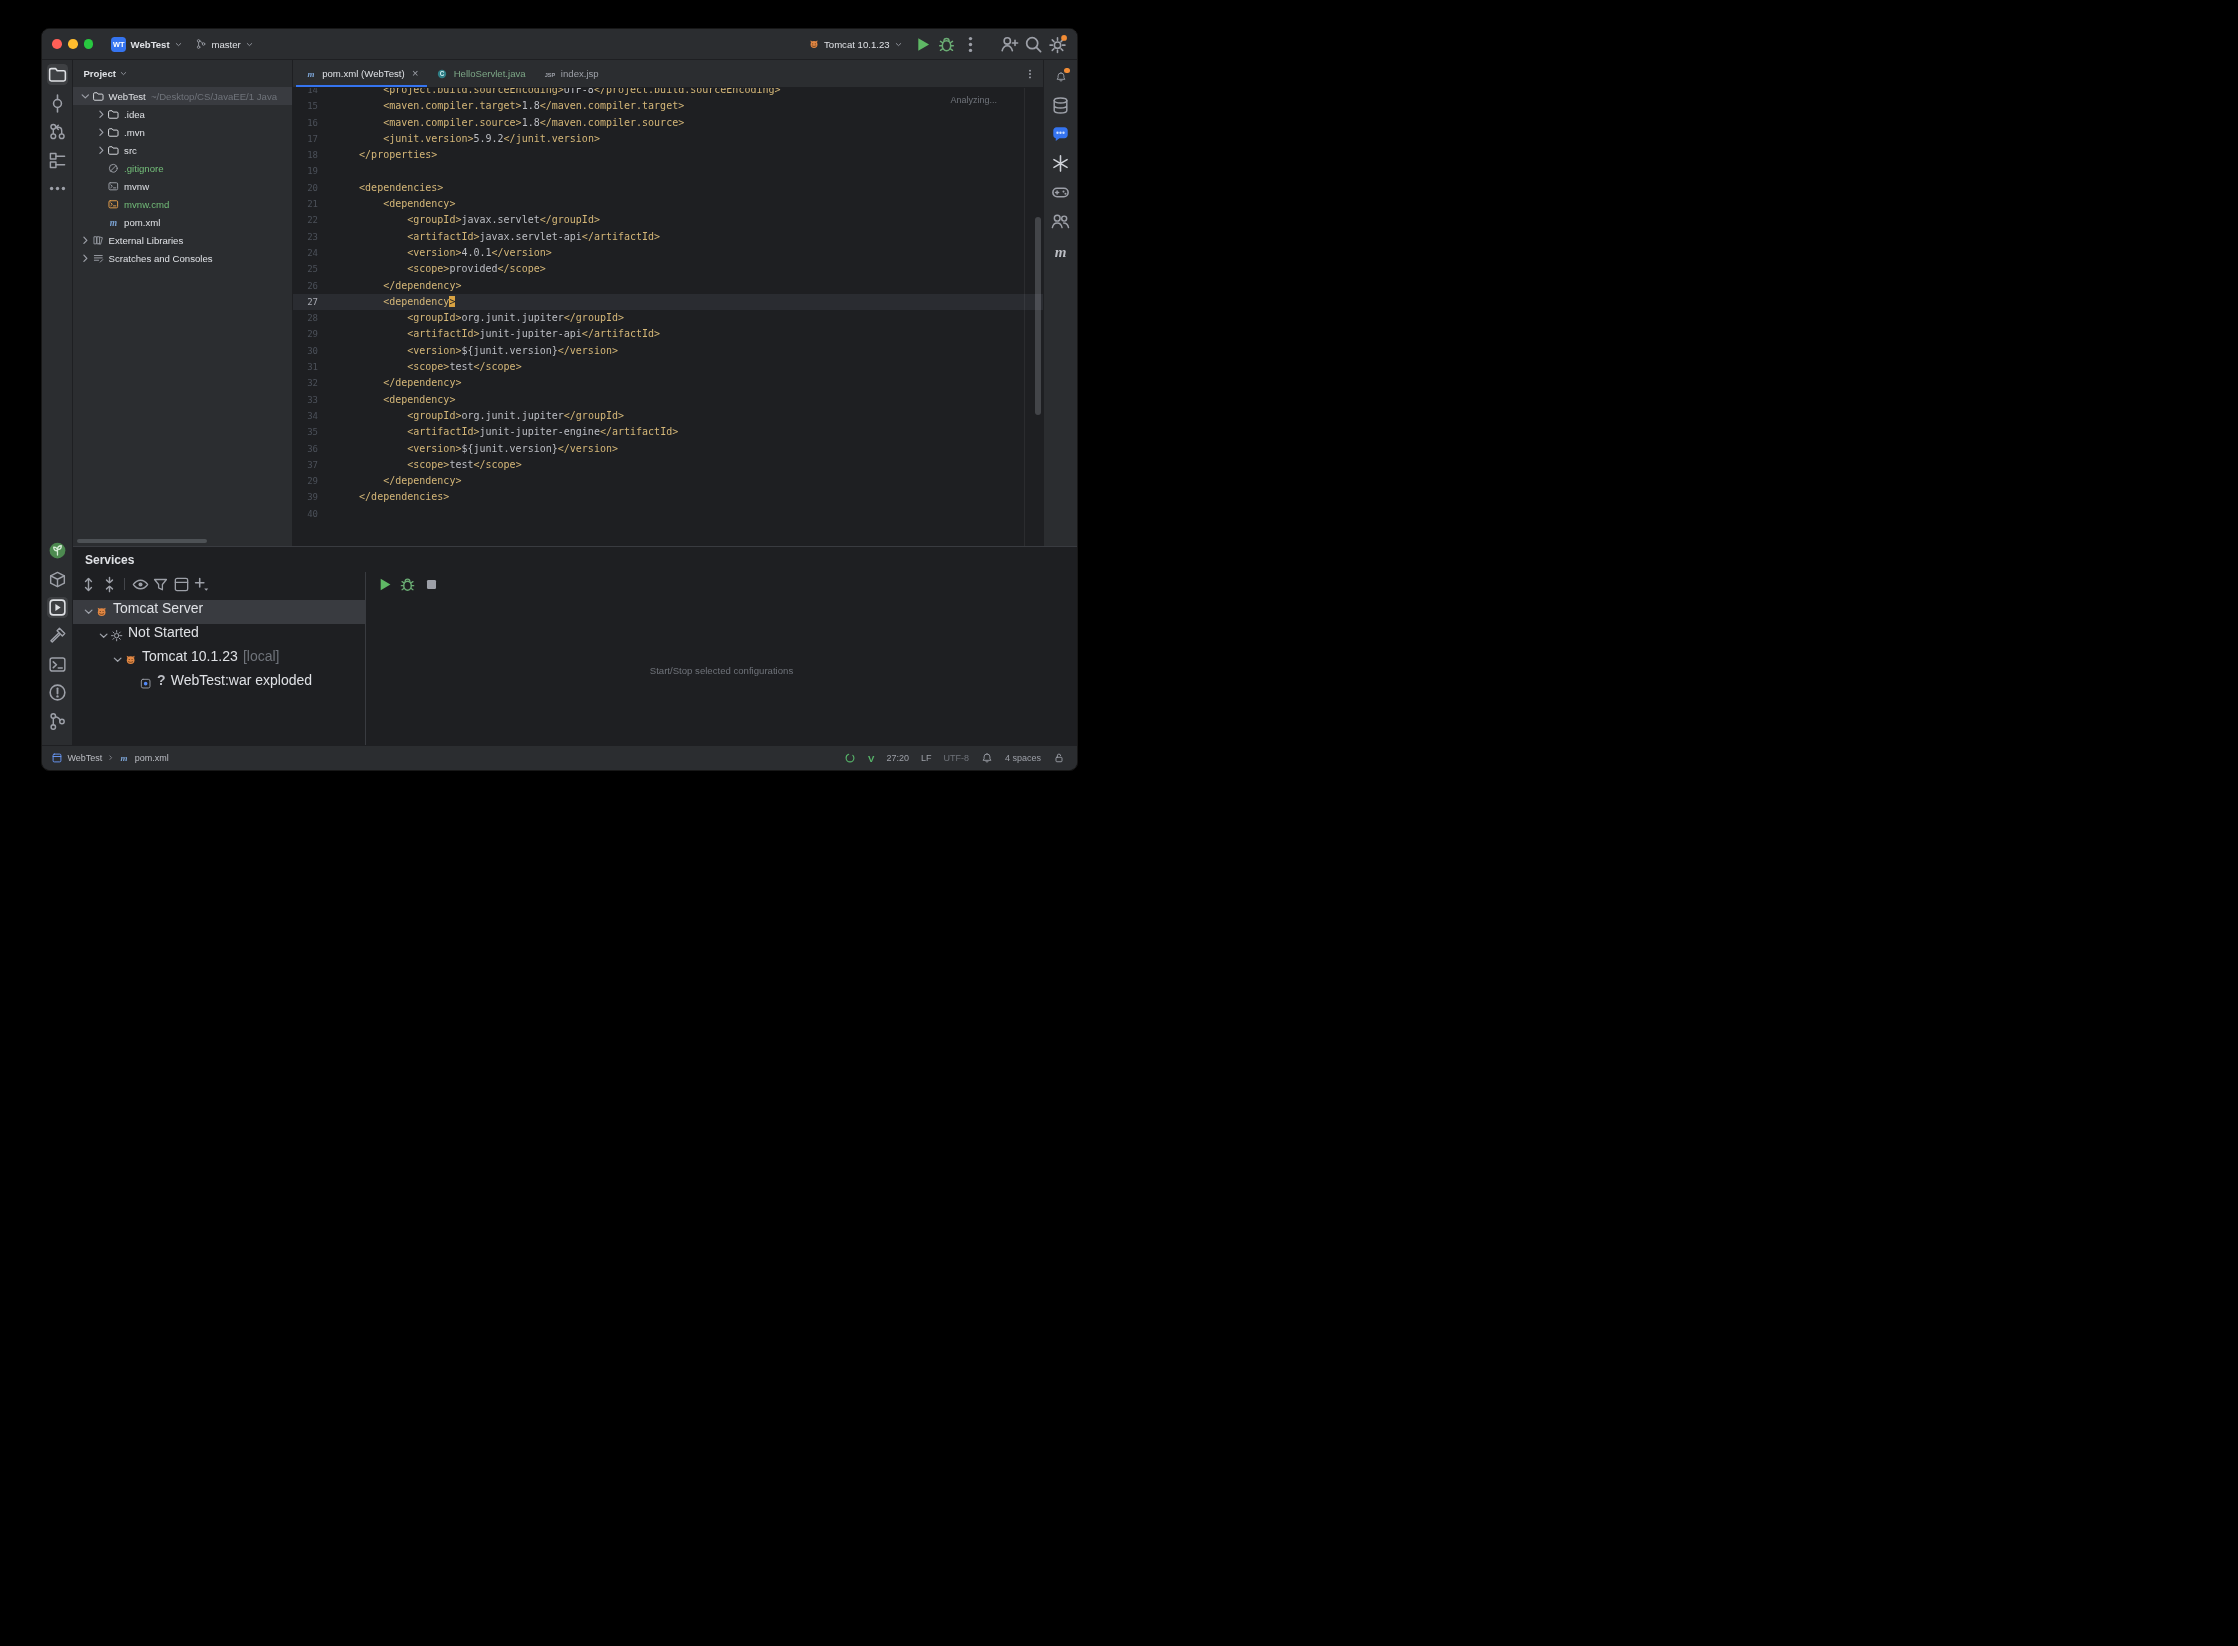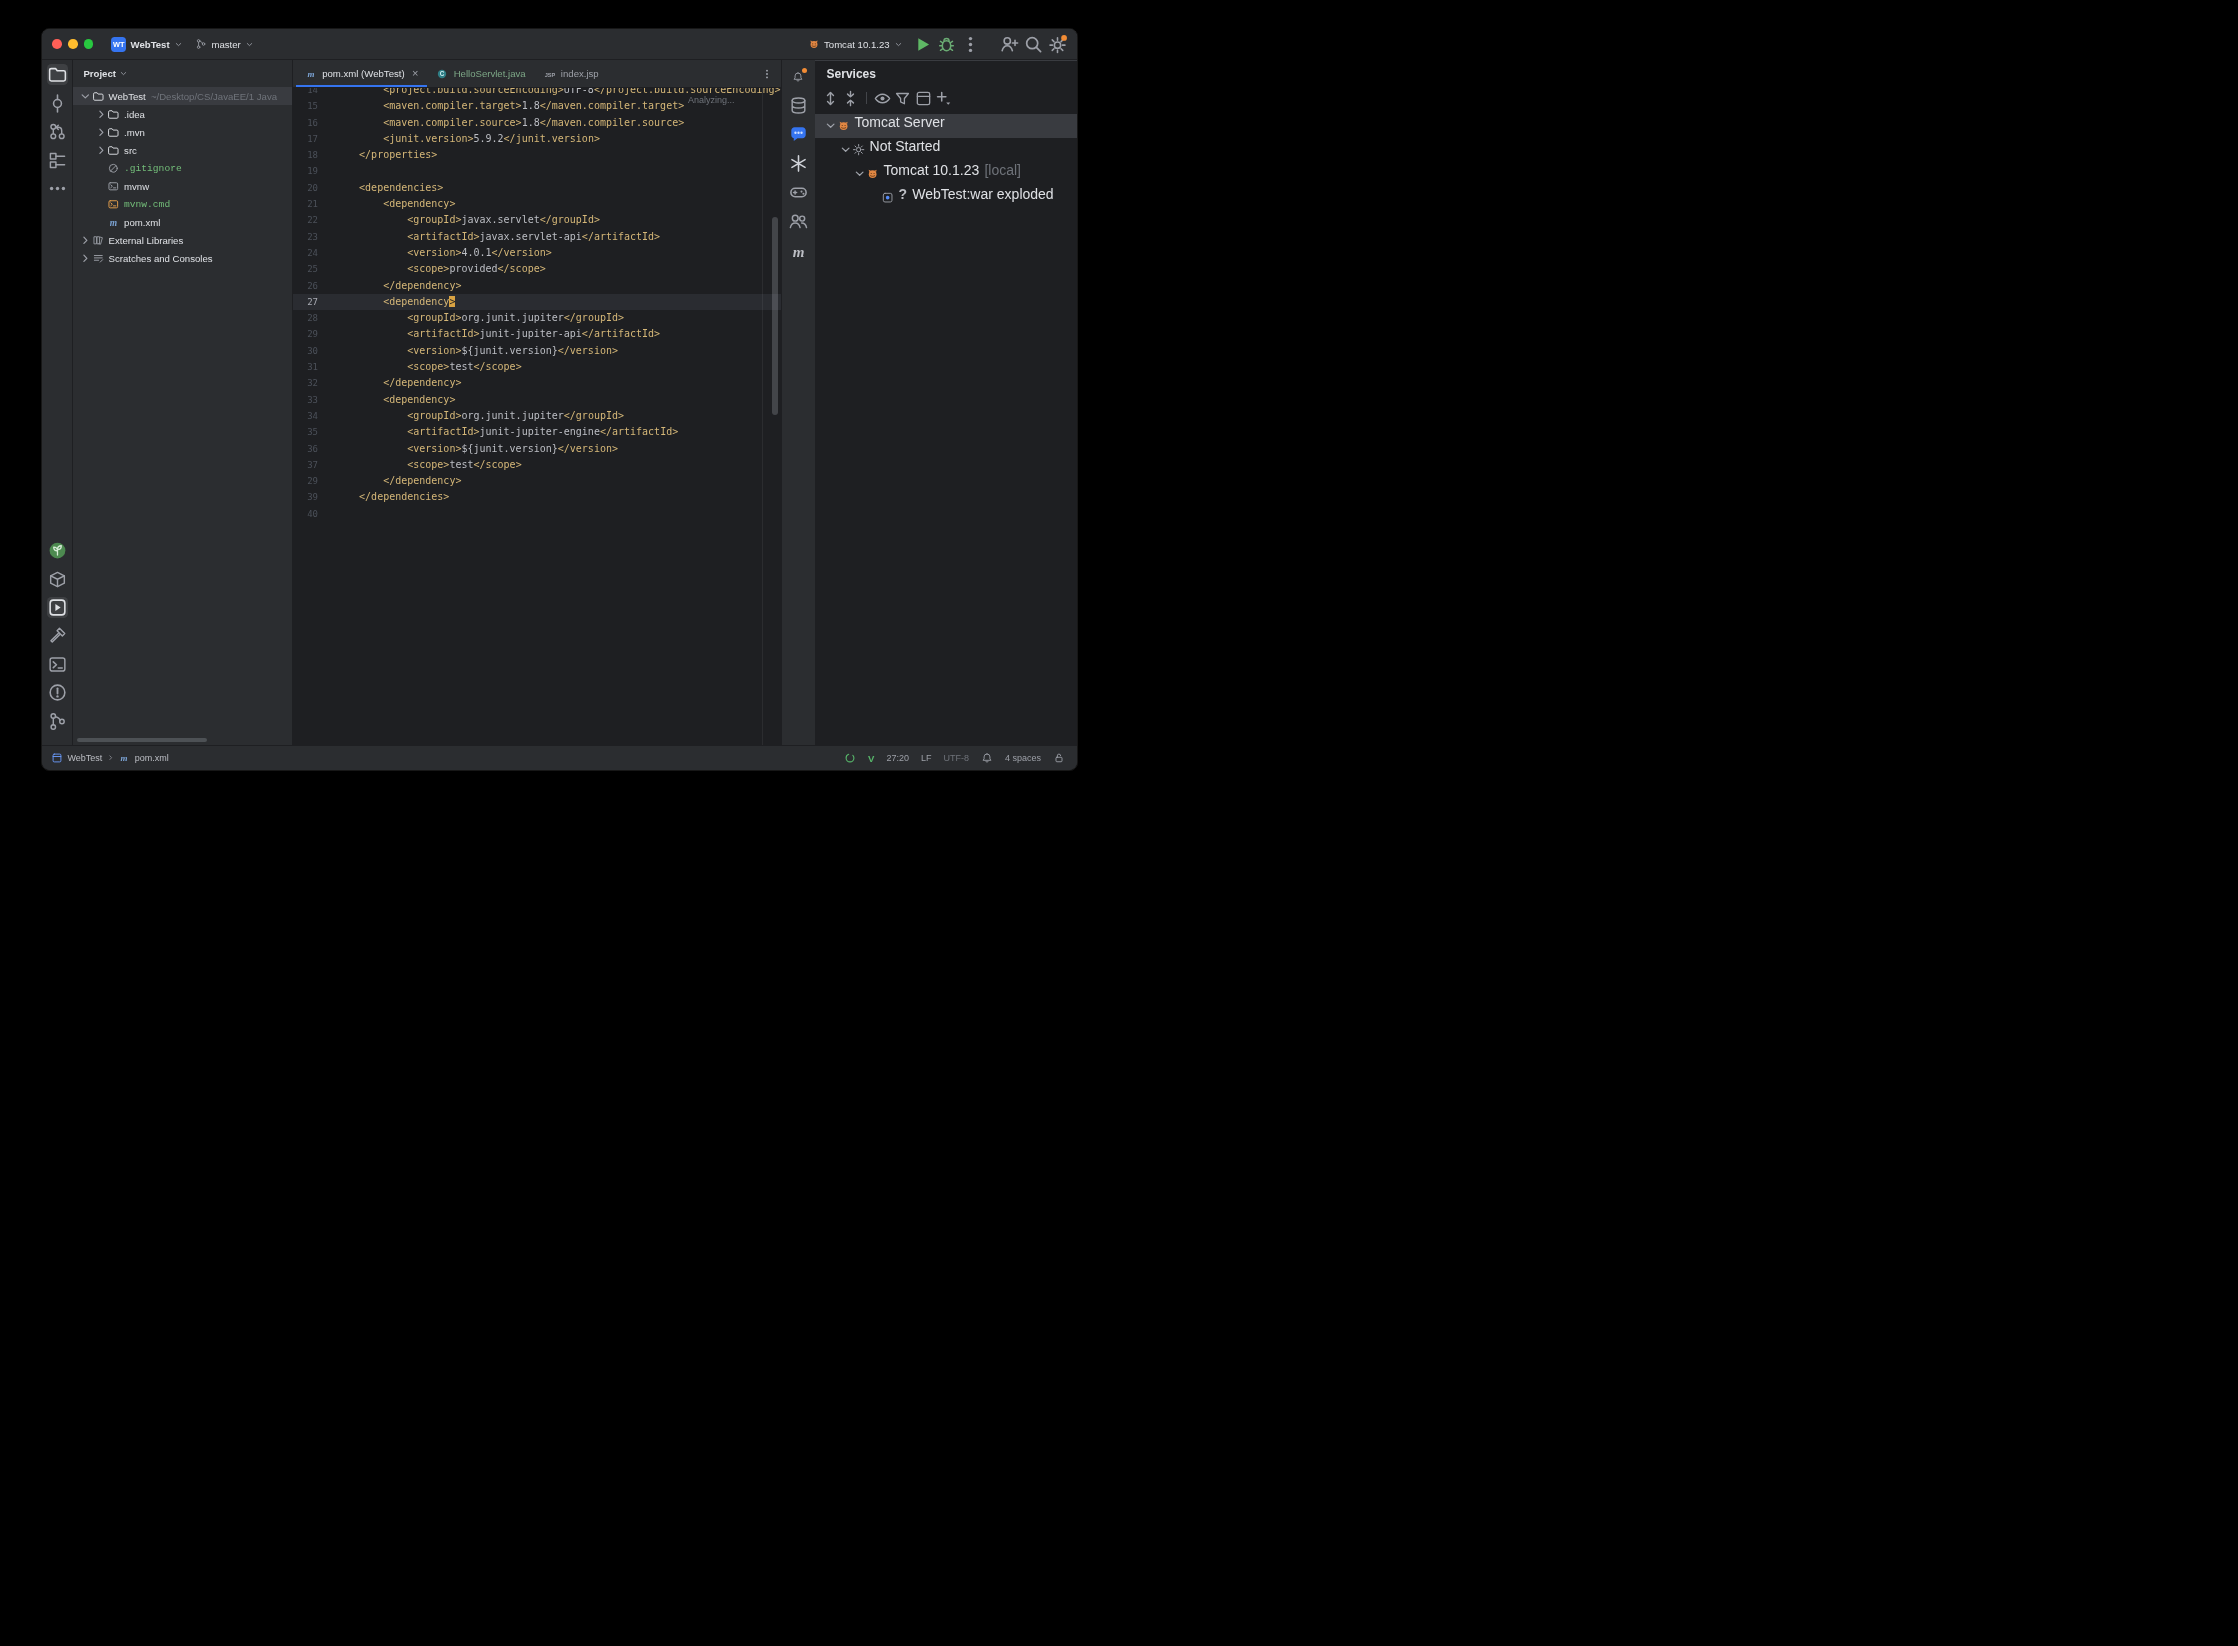--- a/index.html
+++ b/index.html
@@ -29,36 +29,36 @@
   .gap-l{margin-left:15px;}
 
   
   .main{flex:1;display:flex;min-height:0;}
   .left-rail{width:30px;flex:none;background:#2b2d30;border-right:0.7px solid #1e1f22;
              display:flex;flex-direction:column;align-items:center;padding:4.4px 0 6px;}
   .rail-btn{width:21px;height:21px;border-radius:4.4px;display:flex;align-items:center;
             justify-content:center;margin-bottom:7.4px;color:#9da0a8;position:relative;}
   .rail-btn.active{background:#3e4043;color:#dfe1e5;}
   .rail-bottom{margin-top:auto;display:flex;flex-direction:column;align-items:center;}
-  .center-col{flex:1;display:flex;flex-direction:row;min-width:0;}
+  .center-col{flex:1;display:flex;flex-direction:column;min-width:0;}
   .top-row{flex:1;display:flex;min-height:0;}
 
   
   .project-panel{width:219px;flex:none;background:#2b2d30;border-right:0.7px solid #1e1f22;
                  display:flex;flex-direction:column;position:relative;overflow:hidden;}
   .panel-header{height:27px;flex:none;display:flex;align-items:center;gap:3px;
                 padding:0 7.4px 0 10.4px;font-size:9.6px;font-weight:700;color:#dfe1e5;}
   .ptree{flex:1;overflow:hidden;}
   .trow{height:18px;display:flex;align-items:center;font-size:9.6px;color:#dfe1e5;
         white-space:nowrap;overflow:hidden;}
   .trow.sel{background:#393b40;}
   .trow .chev{width:12.6px;flex:none;display:flex;align-items:center;justify-content:center;}
   .trow .ticon{width:12.6px;flex:none;display:flex;align-items:center;justify-content:center;margin-right:4.4px;}
   .trow .tsuffix{color:#6f737a;margin-left:5.2px;}
-  .green-t{color:#73bd79;font-family:Liberation Mono, monospace;}
+  .green-t{color:#73bd79;}
   .hscroll{position:absolute;left:3.7px;bottom:3px;width:130px;height:4.4px;border-radius:2.2px;
            background:#5a5d61;opacity:.75;}
 
   
   .editor{flex:1;display:flex;flex-direction:column;min-width:0;background:#1e1f22;}
   .tabbar{height:27px;flex:none;background:#2b2d30;display:flex;align-items:stretch;
           padding-left:3px;border-bottom:0.7px solid #1e1f22;}
   .tab{display:flex;align-items:center;gap:5.2px;padding:0 9px;font-size:9.6px;color:#9da0a8;position:relative;}
   .tab.active{color:#dfe1e5;}
   .tab.active::after{content:"";position:absolute;left:0;right:0;bottom:0;height:2.2px;background:#3574f0;}

